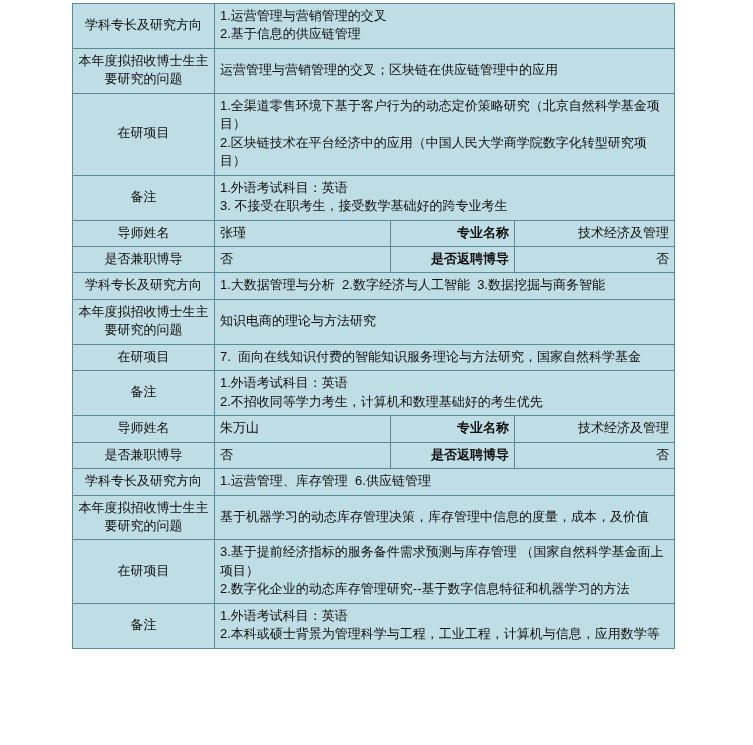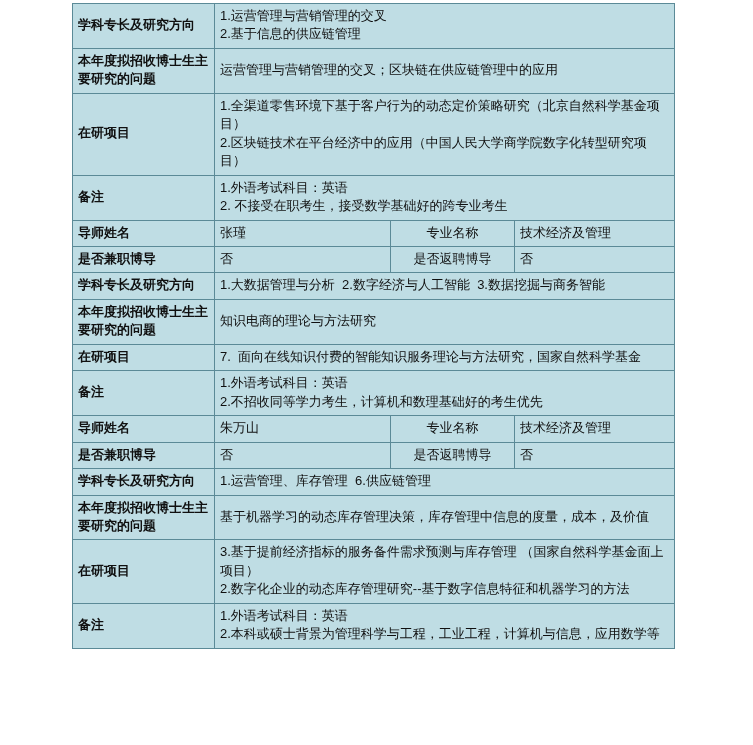--- a/index.html
+++ b/index.html
@@ -31,33 +31,33 @@
     border: 1px solid #5b8a97;
     background: #bfdde4;
     font-size: 13px;
     line-height: 1.42;
     color: #101010;
     padding: 3px 5px 4px 5px;
     vertical-align: middle;
     word-break: break-all;
   }
   td.label {
-    text-align: left;
+    text-align: center;
     width: 142px;
-    font-weight: bold;
   }
   td.val {
     text-align: left;
   }
   td.mid-label {
-    text-align: center;
+    text-align: right;
     width: 124px;
+    font-weight: bold;
   }
   td.mid-val {
-    text-align: left;
+    text-align: right;
   }
   .line {
     display: block;
     white-space: pre-wrap;
   }
 </style>
 </head>
 <body>
 
 <div id="sheet">
@@ -98,21 +98,21 @@
           <span class="line">2.区块链技术在平台经济中的应用（中国人民大学商学院数字化转型研究项目）</span>
         </td>
       </tr>
 
       <tr>
         <td class="label">
             <span class="line">备注</span>
           </td>
         <td class="val" colspan="3">
           <span class="line">1.外语考试科目：英语</span>
-          <span class="line">2. 不接受在职考生，接受数学基础好的跨专业考生</span>
+          <span class="line">3. 不接受在职考生，接受数学基础好的跨专业考生</span>
         </td>
       </tr>
 
       <tr>
         <td class="label">
             <span class="line">导师姓名</span>
           </td>
         <td class="val">
             <span class="line">张瑾</span>
           </td>

